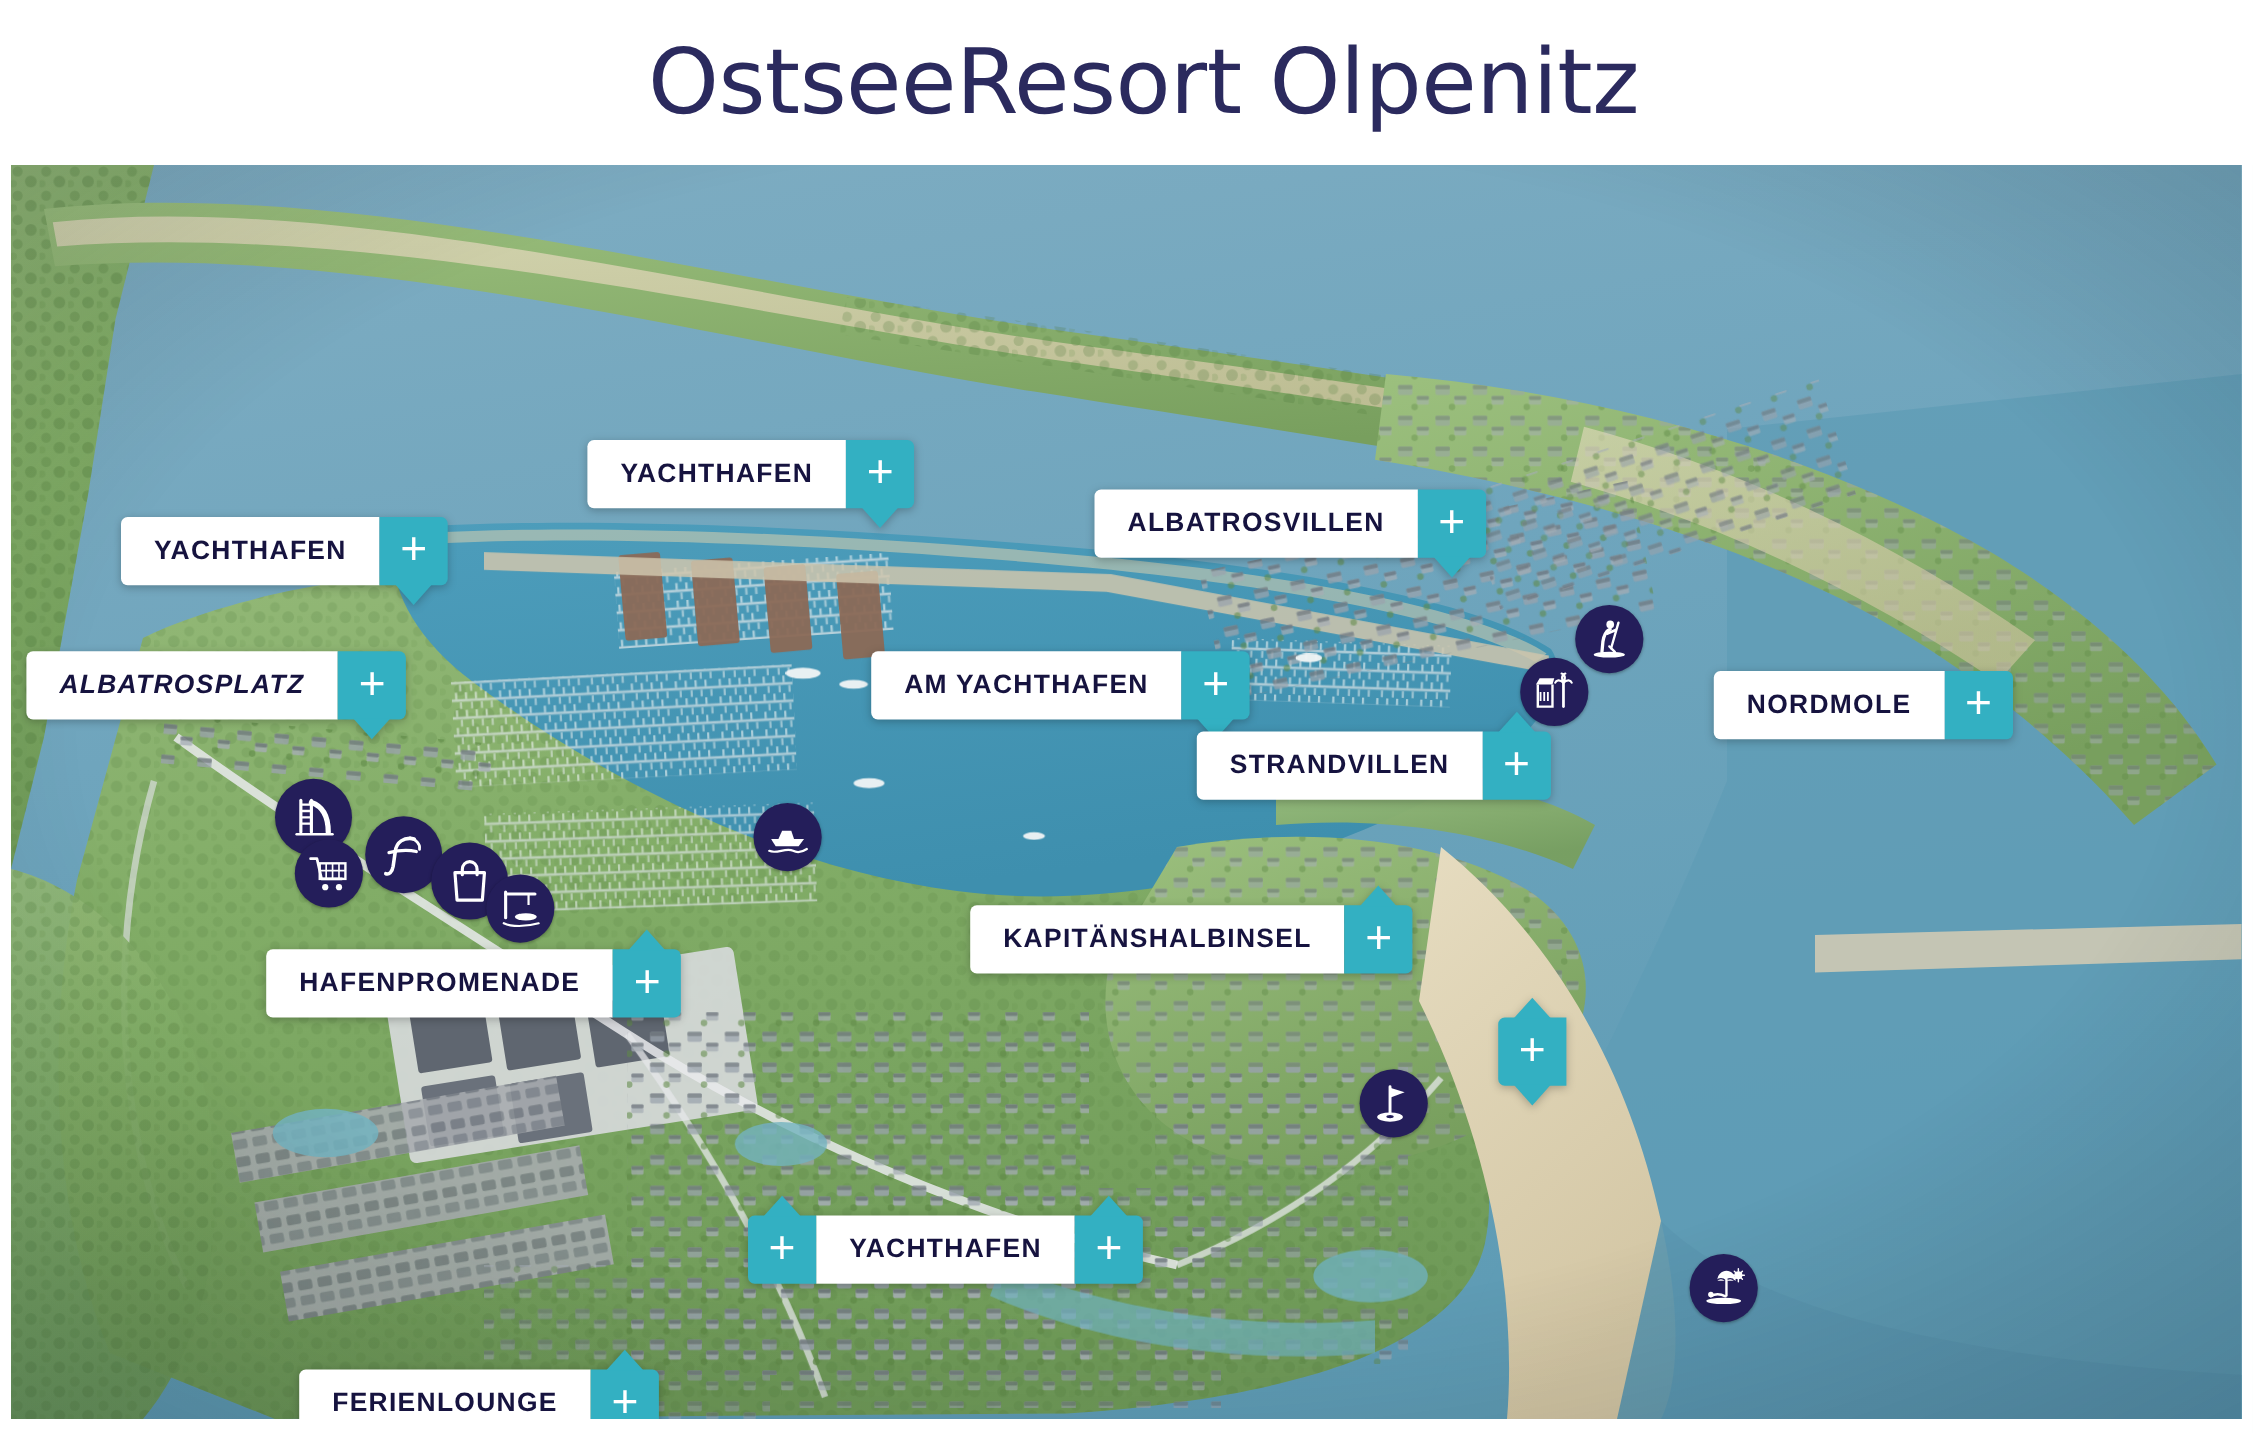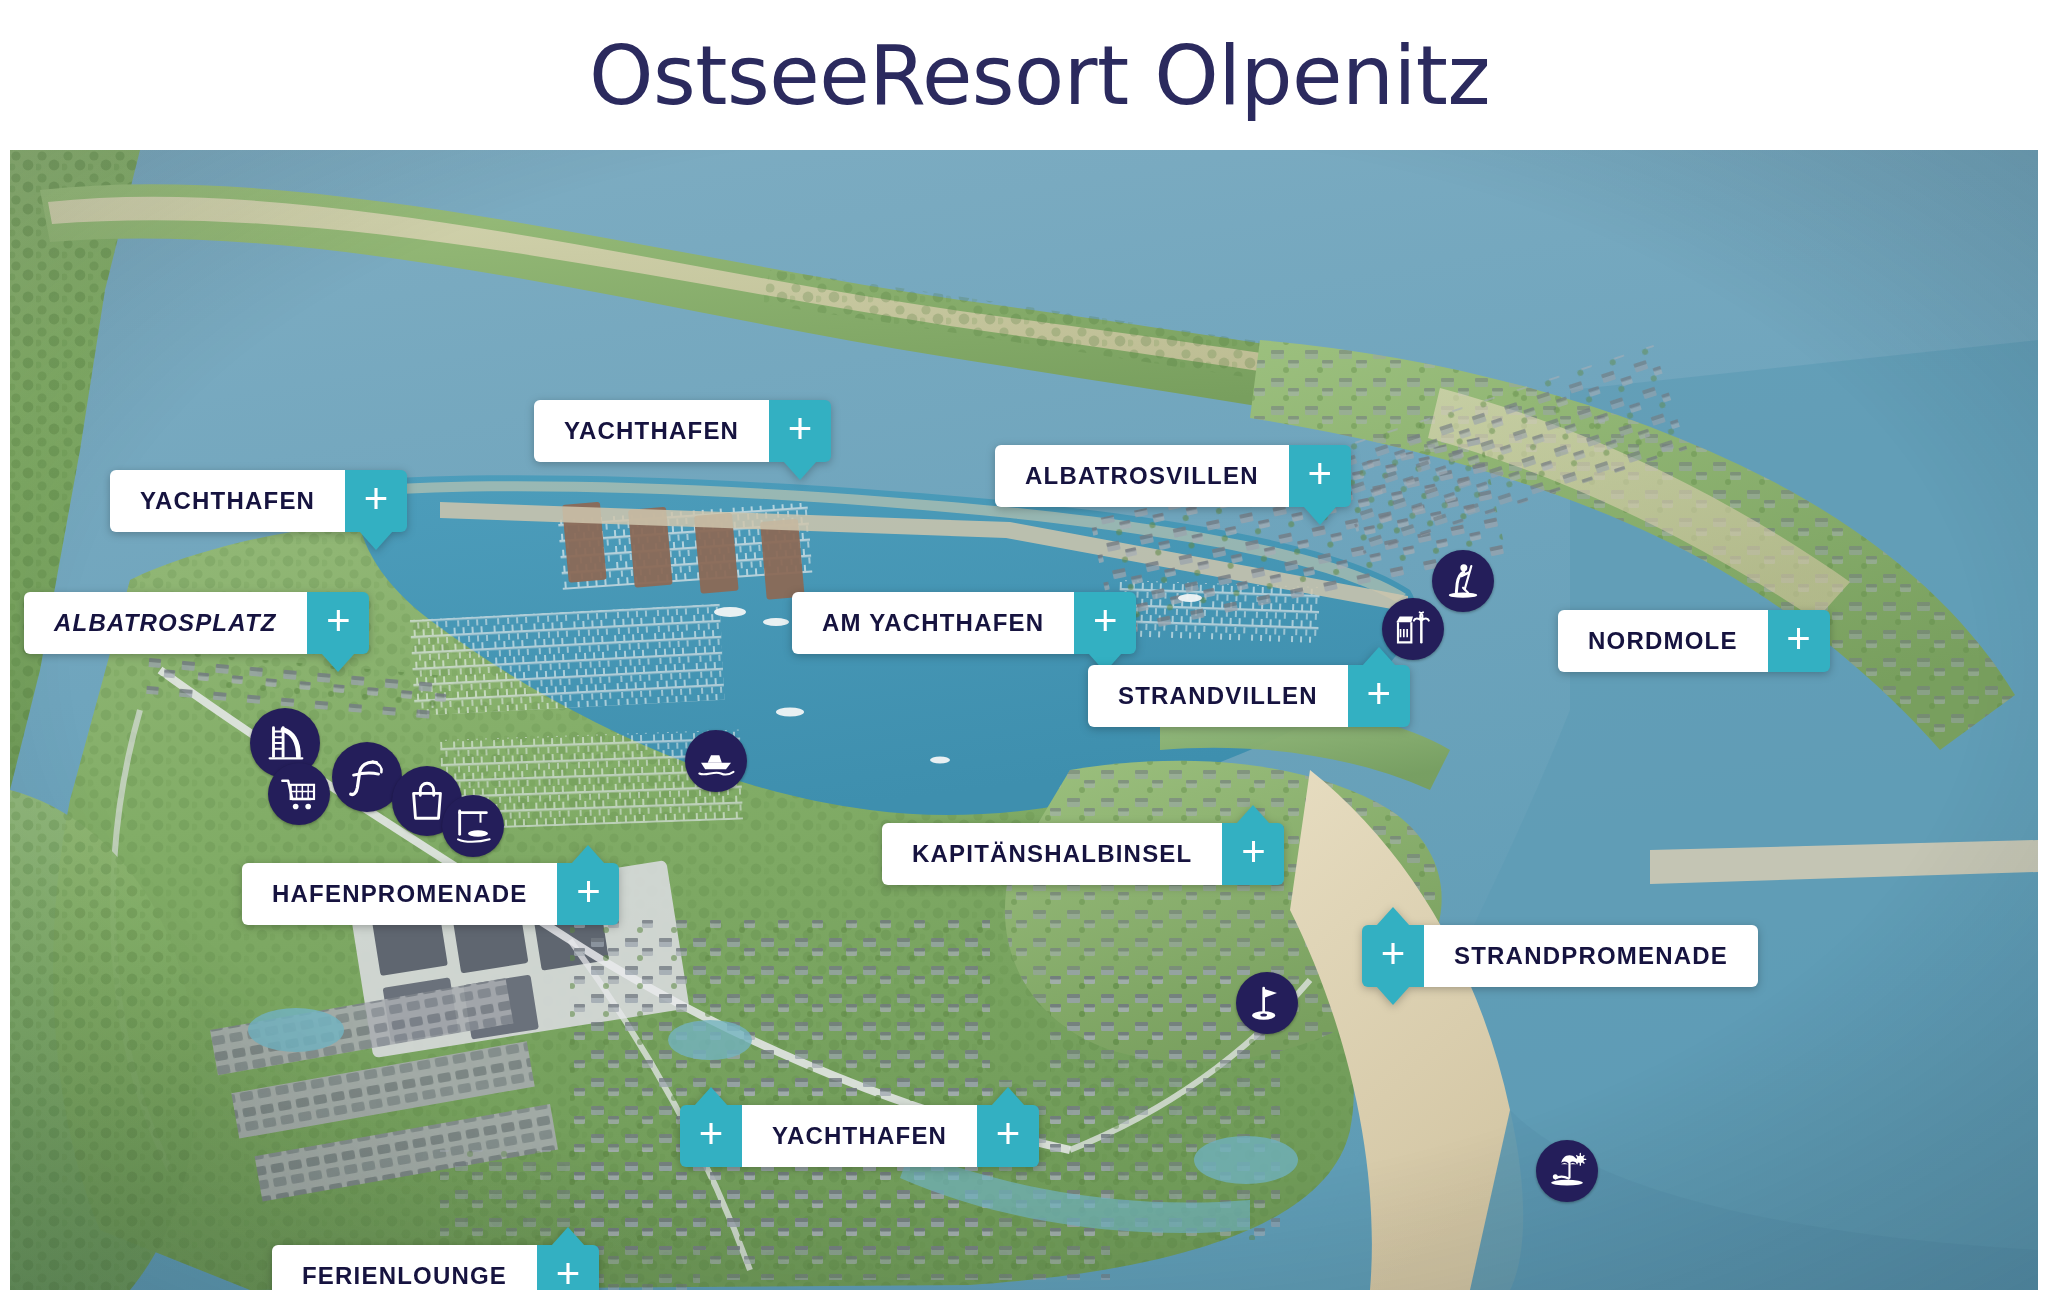--- a/index.html
+++ b/index.html
@@ -468,23 +468,20 @@
       </div>
       <div class="plus-btn point-up">
         <span class="glyph">+</span>
       </div>
     </div>
 
     <div class="pin plus-left" style="left:1352px; top:775px;">
       <div class="plus-btn point-both">
         <span class="glyph">+</span>
       </div>
-      <div class="label-box">
-        <span>STRANDPROMENADE</span>
-      </div>
     </div>
 
     <div class="pin plus-both" style="left:670px; top:955px;">
       <div class="plus-btn point-up" style="border-radius:6px 0 0 6px;">
         <span class="glyph">+</span>
       </div>
       <div class="label-box">
         <span>YACHTHAFEN</span>
       </div>
       <div class="plus-btn point-up">

